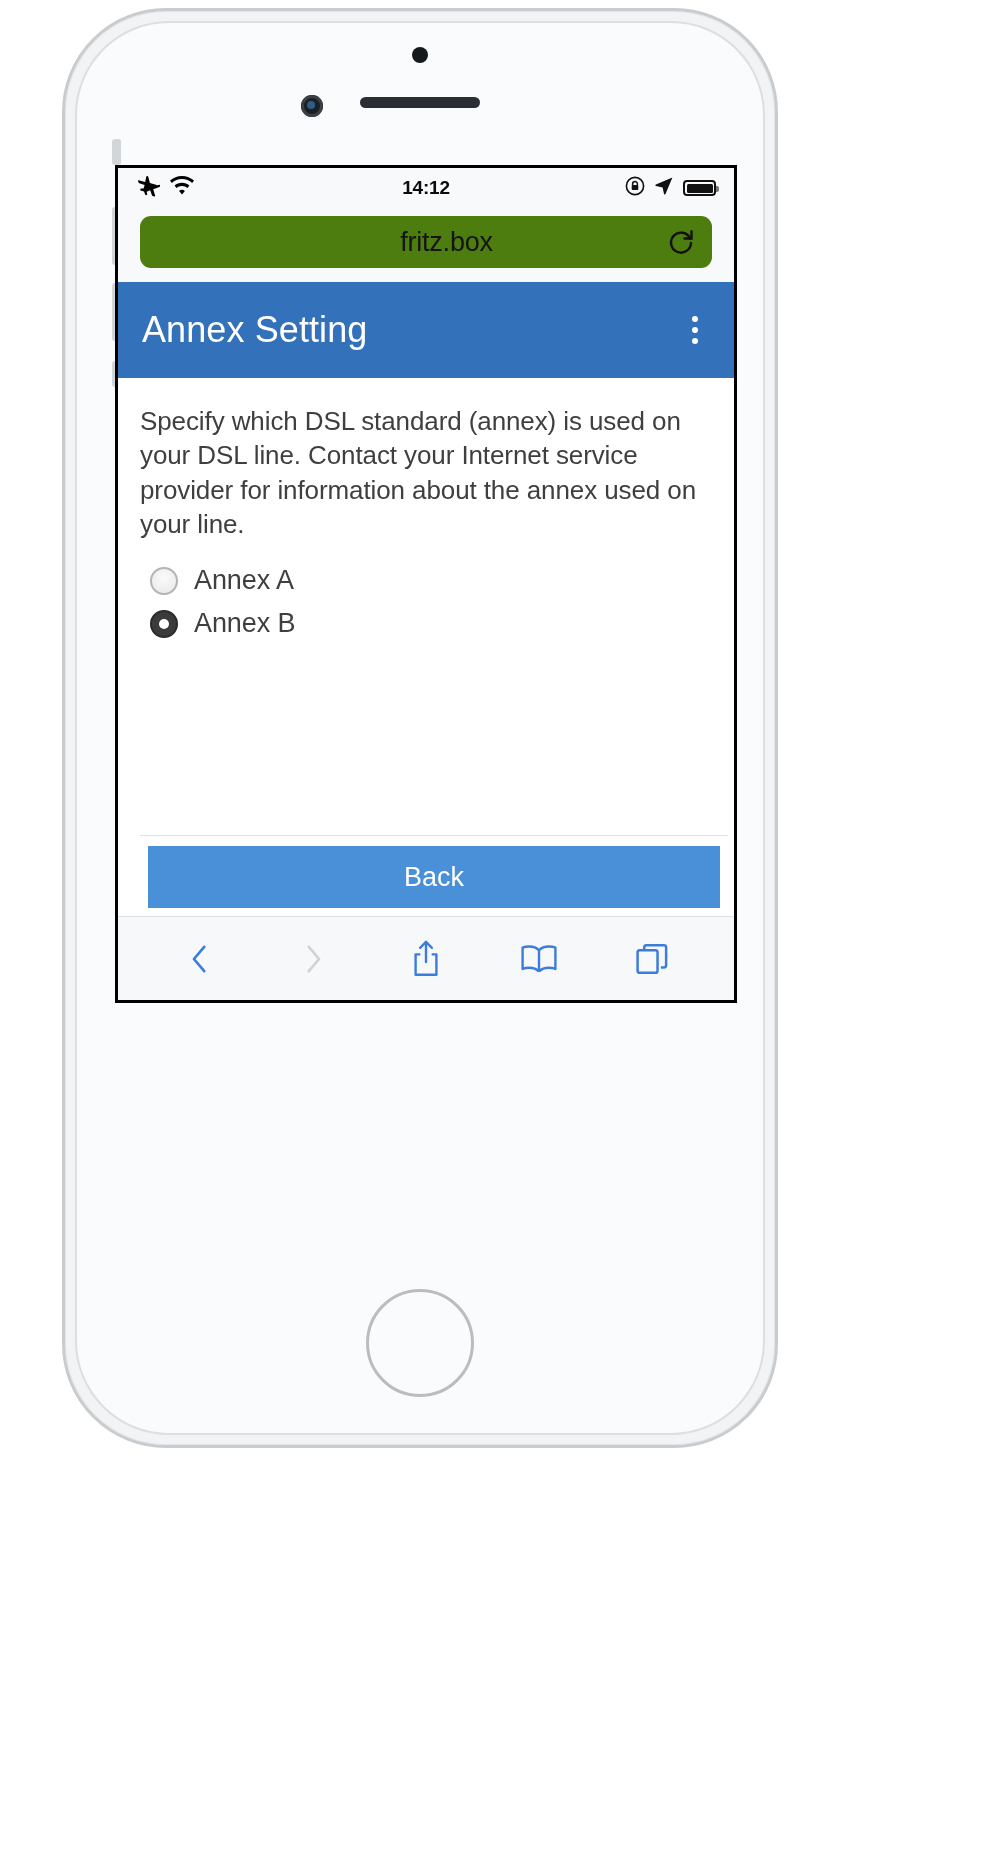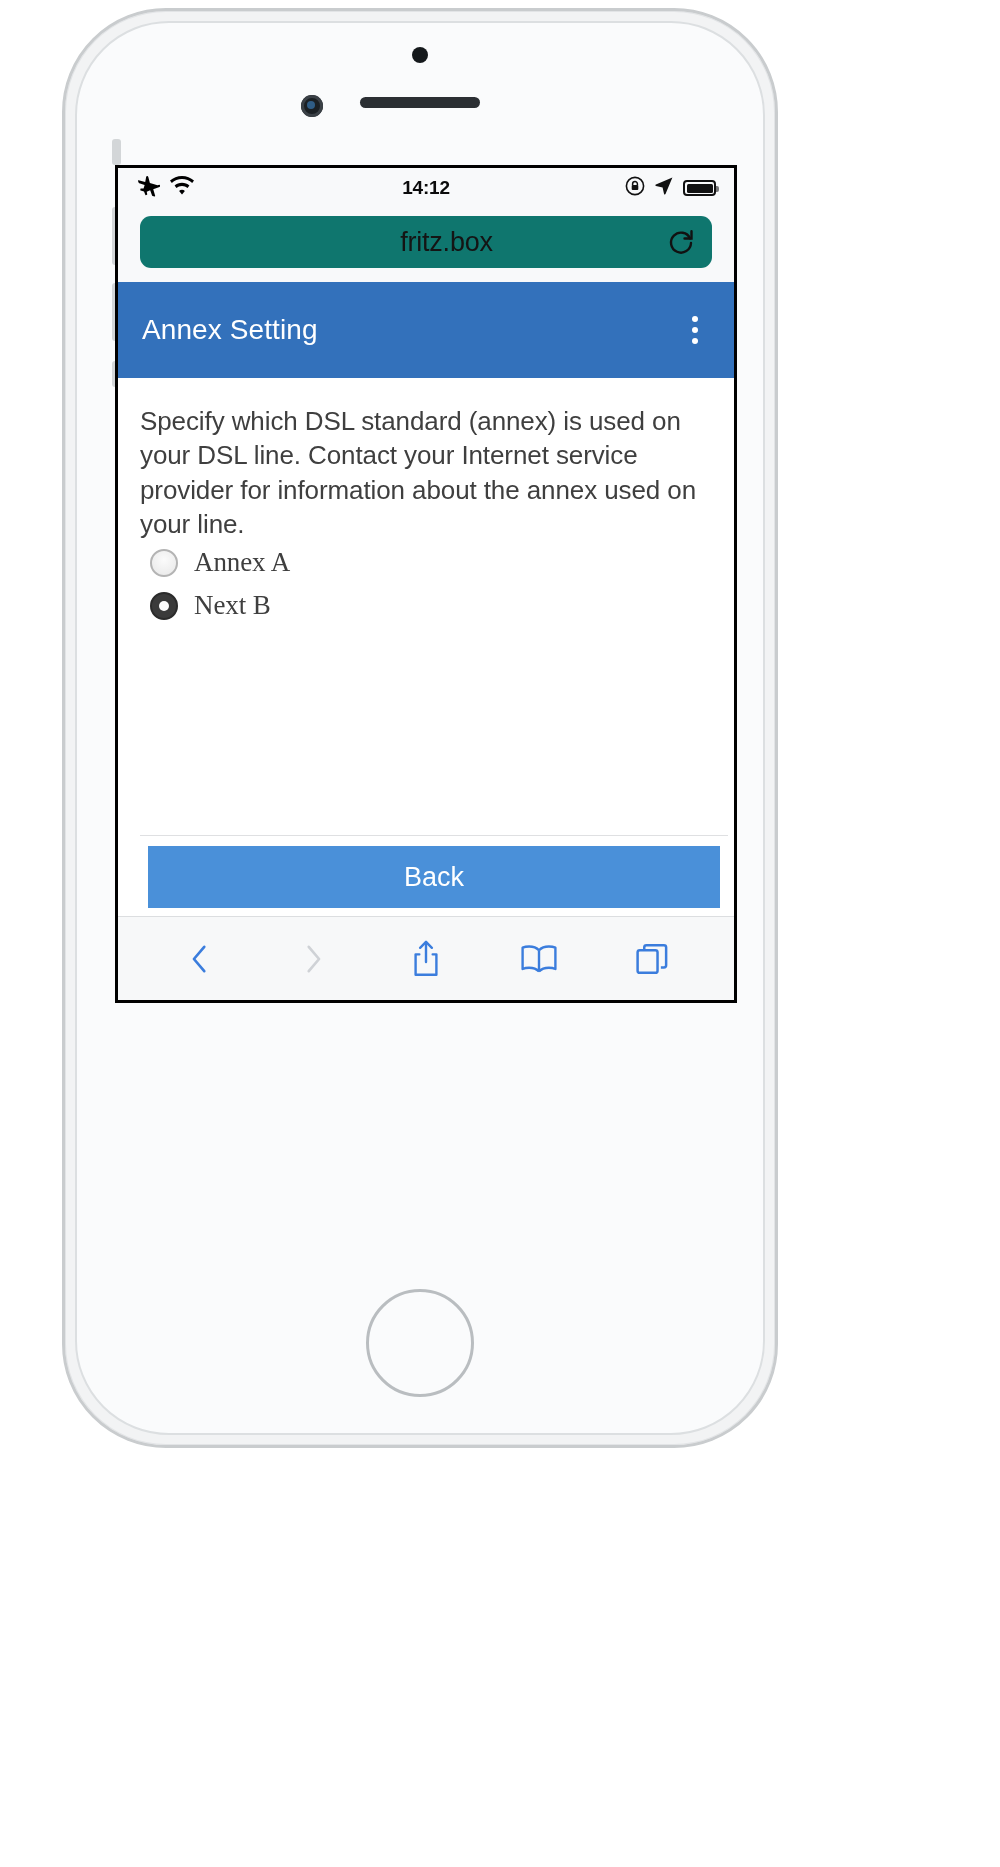--- a/index.html
+++ b/index.html
@@ -105,58 +105,58 @@
     width: 3px; height: 6px; background: #777; border-radius: 0 2px 2px 0;
   }
   .battery i { display: block; height: 100%; background: #111; border-radius: 1.5px; }
 
   
   .urlbar-wrap {
     background: #f8f9fa; flex: 0 0 auto;
     padding: 8px 22px 14px 22px;
   }
   .urlbar {
-    height: 52px; background: #0f766e; border-radius: 11px;
+    height: 52px; background: #4d7c0f; border-radius: 11px;
     display: flex; align-items: center; justify-content: center;
     position: relative;
     padding-left: 41px;
   }
   .url-text { font-size: 27px; color: #141414; letter-spacing: -0.2px; }
   .reload-btn {
     position: absolute; right: 16px; top: 50%; transform: translateY(-50%);
     width: 30px; height: 30px; cursor: pointer;
   }
 
   
   .appbar {
     background: #3371bb; flex: 0 0 auto;
     height: 96px; display: flex; align-items: center;
     padding: 0 24px;
   }
   .appbar-title {
-    color: #ffffff; font-size: 28px; letter-spacing: 0.1px;
+    color: #ffffff; font-size: 36px; letter-spacing: 0.1px;
   }
   .kebab {
     margin-left: auto; width: 30px; height: 30px; cursor: pointer;
     display: flex; flex-direction: column; align-items: center; justify-content: center; gap: 5px;
   }
   .kebab span { width: 6px; height: 6px; border-radius: 50%; background: #fff; display: block; }
 
   
   .page {
     flex: 1 1 auto; background: #ffffff;
     padding: 26px 6px 0 22px;
     display: flex; flex-direction: column;
     min-height: 0;
   }
   .intro {
     font-size: 26px; line-height: 1.32; color: #3f3f3f;
     letter-spacing: -0.1px;
   }
-  .radio-group { margin-top: 0; font-family: Liberation Serif, serif; }
+  .radio-group { margin-top: 18px; }
   .radio-row {
     display: flex; align-items: center; gap: 16px;
     padding: 6px 0 6px 10px; cursor: pointer;
   }
   .radio {
     width: 28px; height: 28px; border-radius: 50%;
     flex: 0 0 auto; position: relative;
   }
   .radio.off {
     background: radial-gradient(circle at 50% 38%, #fbfbfb 0%, #ededed 70%, #e3e3e3 100%);
@@ -283,21 +283,21 @@
     <div class="page">
       <p class="intro">Specify which DSL standard (annex) is used on your DSL line. Contact your Internet service provider for information about the annex used on your line.</p>
 
       <div class="radio-group">
         <label class="radio-row">
           <span class="radio off"></span>
           <span class="radio-label">Annex A</span>
         </label>
         <label class="radio-row">
           <span class="radio on"></span>
-          <span class="radio-label">Next B</span>
+          <span class="radio-label">Annex B</span>
         </label>
       </div>
 
       <div class="spacer"></div>
 
       <div class="footer">
         <button class="wizbtn">Back</button>
       </div>
     </div>
 

